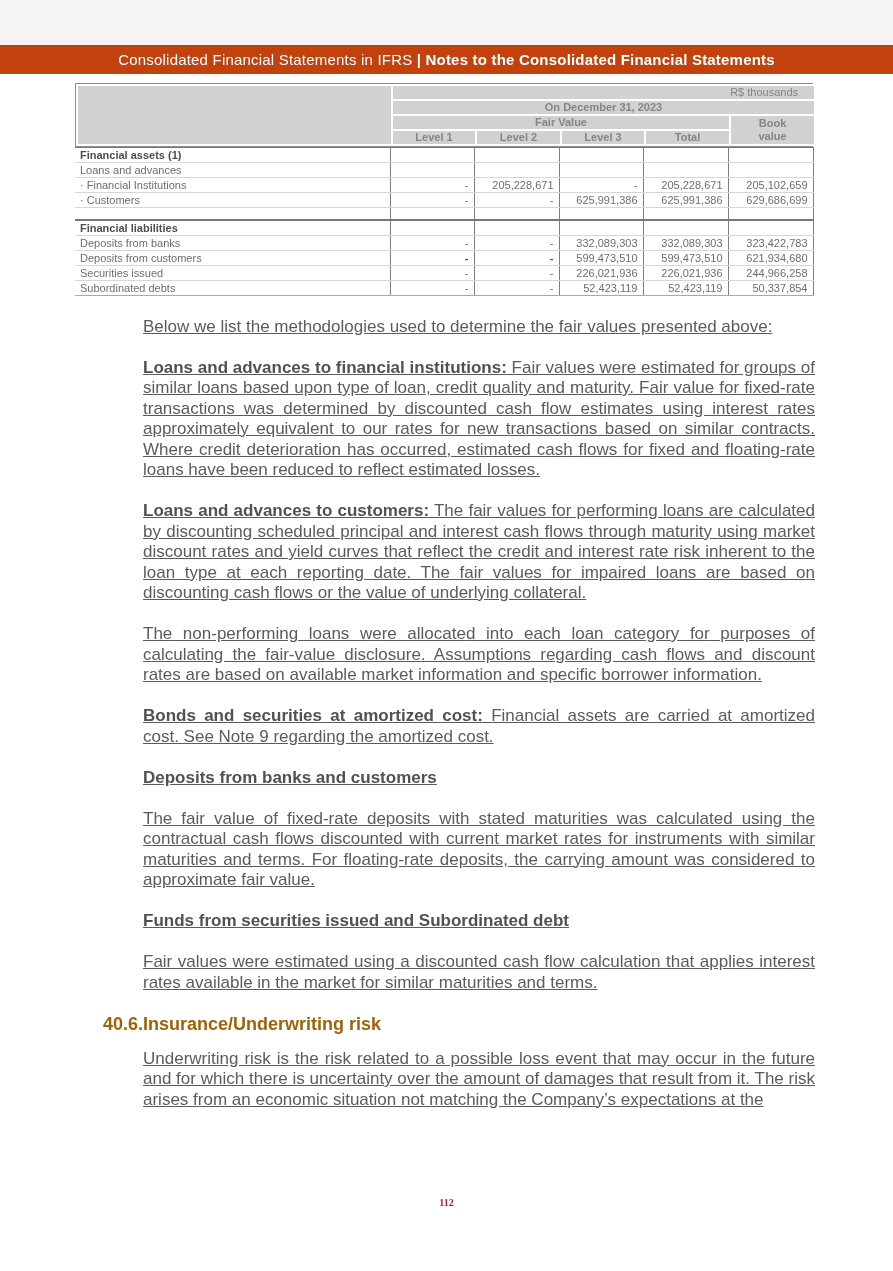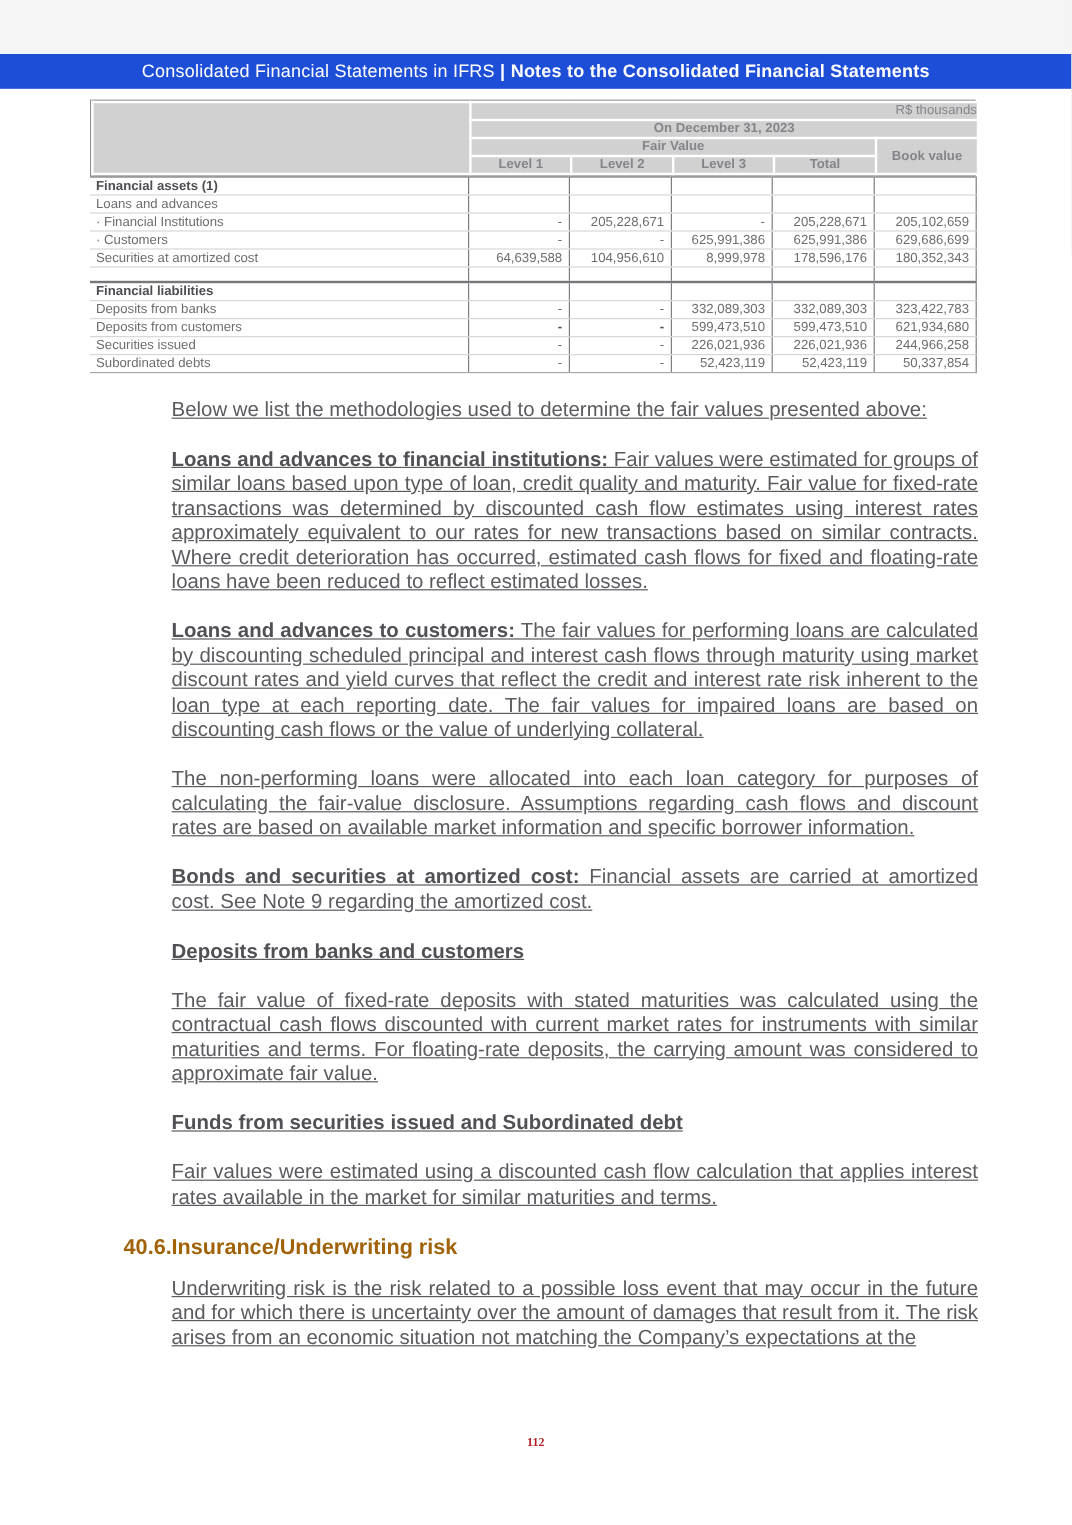--- a/index.html
+++ b/index.html
@@ -3,40 +3,40 @@
 <meta charset="utf-8">
 <style>
   * { box-sizing: border-box; }
   html,body { margin:0; padding:0; background:#e8e8e8; }
   .page {
     width:893px; height:1271px; position:relative; background:#ffffff;
     font-family:"Liberation Sans", sans-serif; overflow:hidden; margin:0 auto;
   }
   .topstrip { height:45px; background:#f6f5f5; border-bottom:0; }
   .redbar {
-    height:29px; background:#1d4ed8; color:#fff;
+    height:29px; background:#c2410c; color:#fff;
     display:flex; align-items:center; justify-content:center;
     font-size:15px; letter-spacing:.2px; white-space:pre;
   }
   .redbar .plain { font-weight:400; }
   .redbar .boldpart { font-weight:700; }
 
   
   .tablewrap { margin:9px 0 0 75px; width:738px; }
   .hwrap { border:1px solid #8f8f8f; width:738px; }
   table { border-collapse:collapse; table-layout:fixed; width:738px; }
   .hwrap table { width:736px; }
   col.c-label { width:315px; }
   col.c1 { width:84px; } col.c2 { width:85px; } col.c3 { width:84px; }
   col.c4 { width:85px; } col.c5 { width:85px; }
 
   .htable td {
     background:#d2d1d1; border:2px solid #ffffff;
     font-size:11px; color:#85848a; font-weight:700;
-    text-align:center; padding:0 0; height:13px; line-height:13px;
+    text-align:center; padding:0 16px; height:13px; line-height:13px;
   }
   .htable td.hru { text-align:right; font-weight:400; height:13px; }
   .htable td.hblk { }
   .htable td.hlev { height:14px; }
 
   .btable { border-top:1px solid #77767b; font-size:11px; color:#6e6c70; }
   .btable td { padding:0 5px; height:14px; line-height:14px; border-bottom:1px solid #d8d7d8; }
   .btable td.lbl { text-align:left; }
   .btable td.num { text-align:right; border-left:1px solid #7e7d82; }
   .btable td.num:last-child { border-right:1px solid #7e7d82; }
@@ -142,28 +142,20 @@
         <td class="num">205,102,659</td>
       </tr>
       <tr>
         <td class="lbl">·  Customers</td>
         <td class="num">-</td>
         <td class="num">-</td>
         <td class="num">625,991,386</td>
         <td class="num">625,991,386</td>
         <td class="num">629,686,699</td>
       </tr>
-      <tr>
-        <td class="lbl">Securities at amortized cost</td>
-        <td class="num">64,639,588</td>
-        <td class="num">104,956,610</td>
-        <td class="num">8,999,978</td>
-        <td class="num">178,596,176</td>
-        <td class="num">180,352,343</td>
-      </tr>
       <tr class="spacer">
         <td class="lbl"></td>
         <td class="num"></td>
             <td class="num"></td>
         <td class="num"></td>
             <td class="num"></td>
         <td class="num"></td>
       </tr>
       <tr class="boldrow sectop">
         <td class="lbl">Financial liabilities</td>

